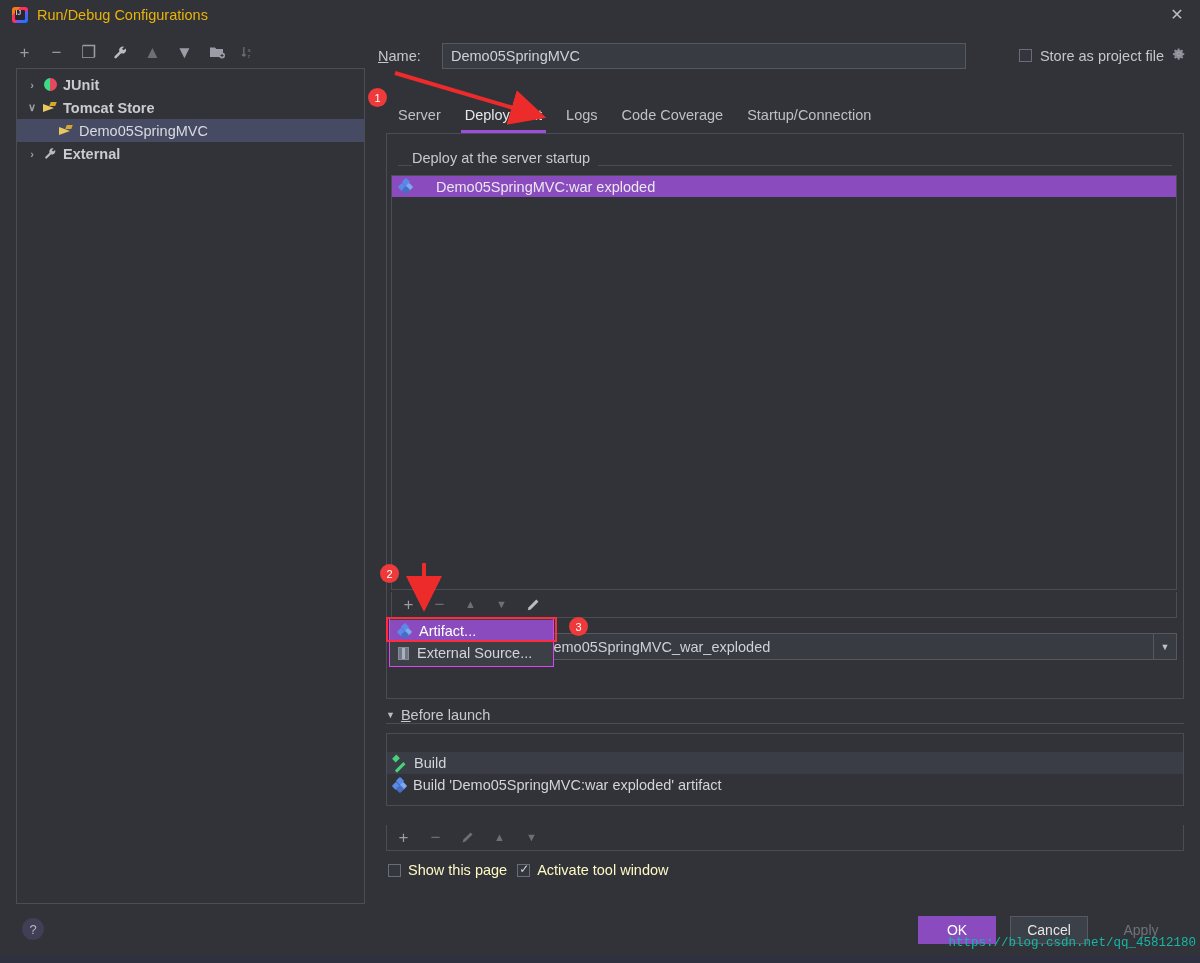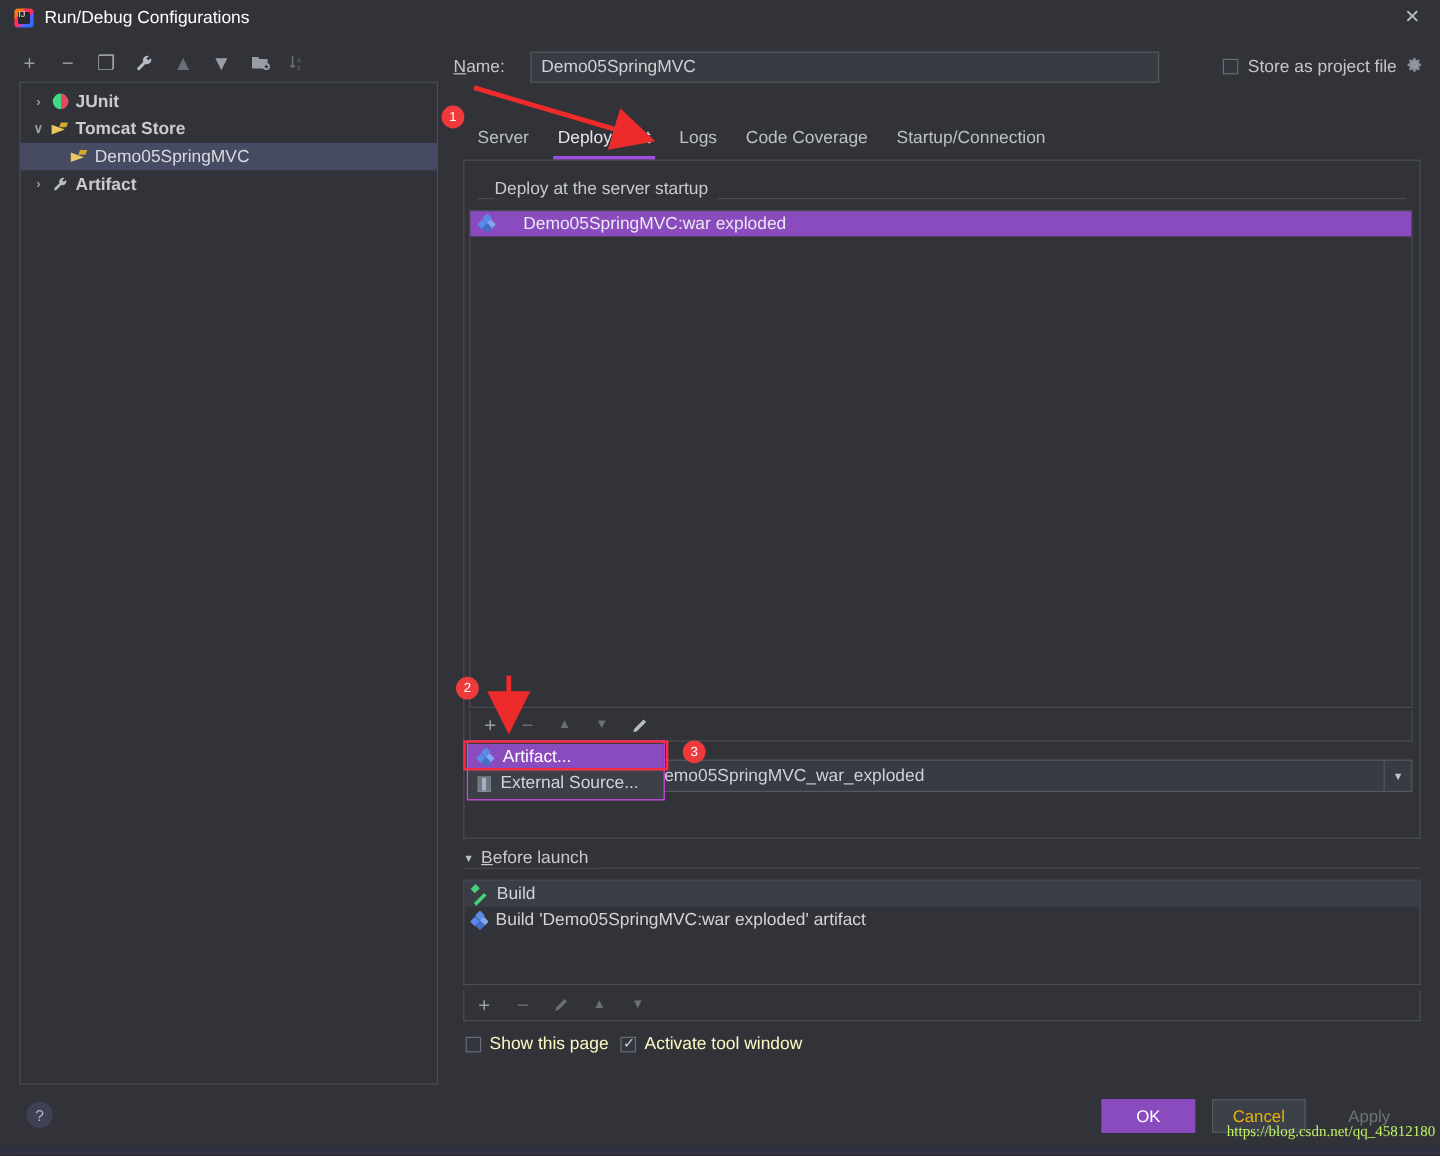--- a/index.html
+++ b/index.html
@@ -54,21 +54,21 @@
   }
   .title-icon::after {
     content: ""; position: absolute; left: 3px; top: 3px; width: 10px; height: 10px;
     background: #27282e; border-radius: 1px;
   }
   .title-icon::before {
     content: "IJ"; position: absolute; left: 3.5px; top: 2px; z-index: 2;
     font-size: 7px; color: #fff; font-family: "Liberation Sans", sans-serif;
   }
   .title-text {
-    color: #ffffff; font-size: 14.5px;
+    color: #eab308; font-size: 14.5px;
   }
   .close-btn {
     position: absolute; right: 0; top: 0; width: 46px; height: 30px;
     display: flex; align-items: center; justify-content: center;
     color: #b9bcc4; font-size: 16px; line-height: 1;
   }
 
   
   .left-toolbar {
     position: absolute; left: 16px; top: 38px; width: 350px; height: 28px;
@@ -247,22 +247,22 @@
   .bl-header {
     position: absolute; left: 386px; top: 707px;
     display: flex; align-items: center; gap: 6px;
     font-size: 14.5px; color: #c7c9cf; background: #313339; padding-right: 8px; z-index: 2;
   }
   .bl-caret { color: #b8bcc4; font-size: 9px; }
   .bl-line {
     position: absolute; left: 386px; top: 723px; width: 798px; height: 1px; background: #4b4d55;
   }
   .bl-list {
-    position: absolute; left: 386px; top: 733px; width: 798px; height: 88px;
-    background: #313339; border: 1px solid #4b4d55; box-sizing: border-box; padding-top: 0;
+    position: absolute; left: 386px; top: 733px; width: 798px; height: 73px;
+    background: #313339; border: 1px solid #4b4d55; box-sizing: border-box; padding-top: 18px;
   }
   .bl-item {
     height: 22px; display: flex; align-items: center; gap: 7px;
     padding-left: 6px; font-size: 14.5px; color: #d2d4da;
   }
   .bl-item.hl { background: #3a3d45; }
   .hammer-ico {
     width: 14px; height: 14px; position: relative; flex: none;
   }
   .hammer-ico::before {
@@ -290,27 +290,27 @@
     position: absolute; left: 22px; top: 918px; width: 22px; height: 22px;
     border-radius: 50%; background: #3f3f55; color: #b6b8c0;
     display: flex; align-items: center; justify-content: center; font-size: 13px;
   }
   .btn {
     position: absolute; top: 916px; height: 28px; width: 78px;
     display: flex; align-items: center; justify-content: center;
     font-size: 14px; box-sizing: border-box;
   }
   .btn-ok { left: 918px; background: #8a4bbf; color: #fff; border: 1px solid #8a4bbf; }
-  .btn-cancel { left: 1010px; background: #3c4049; color: #eab308; border: 1px solid #565960; }
+  .btn-cancel { left: 1010px; background: #3c4049; color: #e5e5e5; border: 1px solid #565960; }
   .btn-apply { left: 1102px; background: #313339; color: #6f7279; border: 1px solid #313339; }
 
   .watermark {
     position: absolute; right: 4px; top: 936px;
-    color: #bef264; font-size: 12.5px; z-index: 50;
-    font-family: Liberation Serif, serif;
+    color: #14b8a6; font-size: 12.5px; z-index: 50;
+    font-family: Liberation Mono, monospace;
   }
 
   
   .badge {
     position: absolute; width: 19px; height: 19px; border-radius: 50%;
     background: #ee3a3a; color: #fff; font-size: 11px;
     display: flex; align-items: center; justify-content: center; z-index: 40;
     font-family: "Liberation Sans", sans-serif;
   }
   .badge-1 { left: 368px; top: 88px; }
@@ -386,21 +386,21 @@
         </span>
       <span>Demo05SpringMVC</span>
     </div>
     <div class="tree-row bold">
       <span class="arrow">›</span>
       <span class="tico">
         <svg width="13" height="13" viewBox="0 0 16 16">
             <path d="M10.5 1.5a4 4 0 0 0-3.7 5.5L1.8 12a1.3 1.3 0 0 0 1.9 1.9l5-5a4 4 0 0 0 5-5.2L11.2 5.6 9.6 4.1 11.9 1.8a4 4 0 0 0-1.4-.3z" fill="#b8bcc4"></path>
           </svg>
       </span>
-      <span>Artifact</span>
+      <span>External</span>
     </div>
   </div>
 
   <div class="name-label"><u>N</u><span>ame:</span></div>
   <input class="name-input" value="Demo05SpringMVC" style="">
 
   <div class="store-wrap">
     <span class="chk"></span>
     <span>Store as project file</span>
     <span class="gear-ico">

